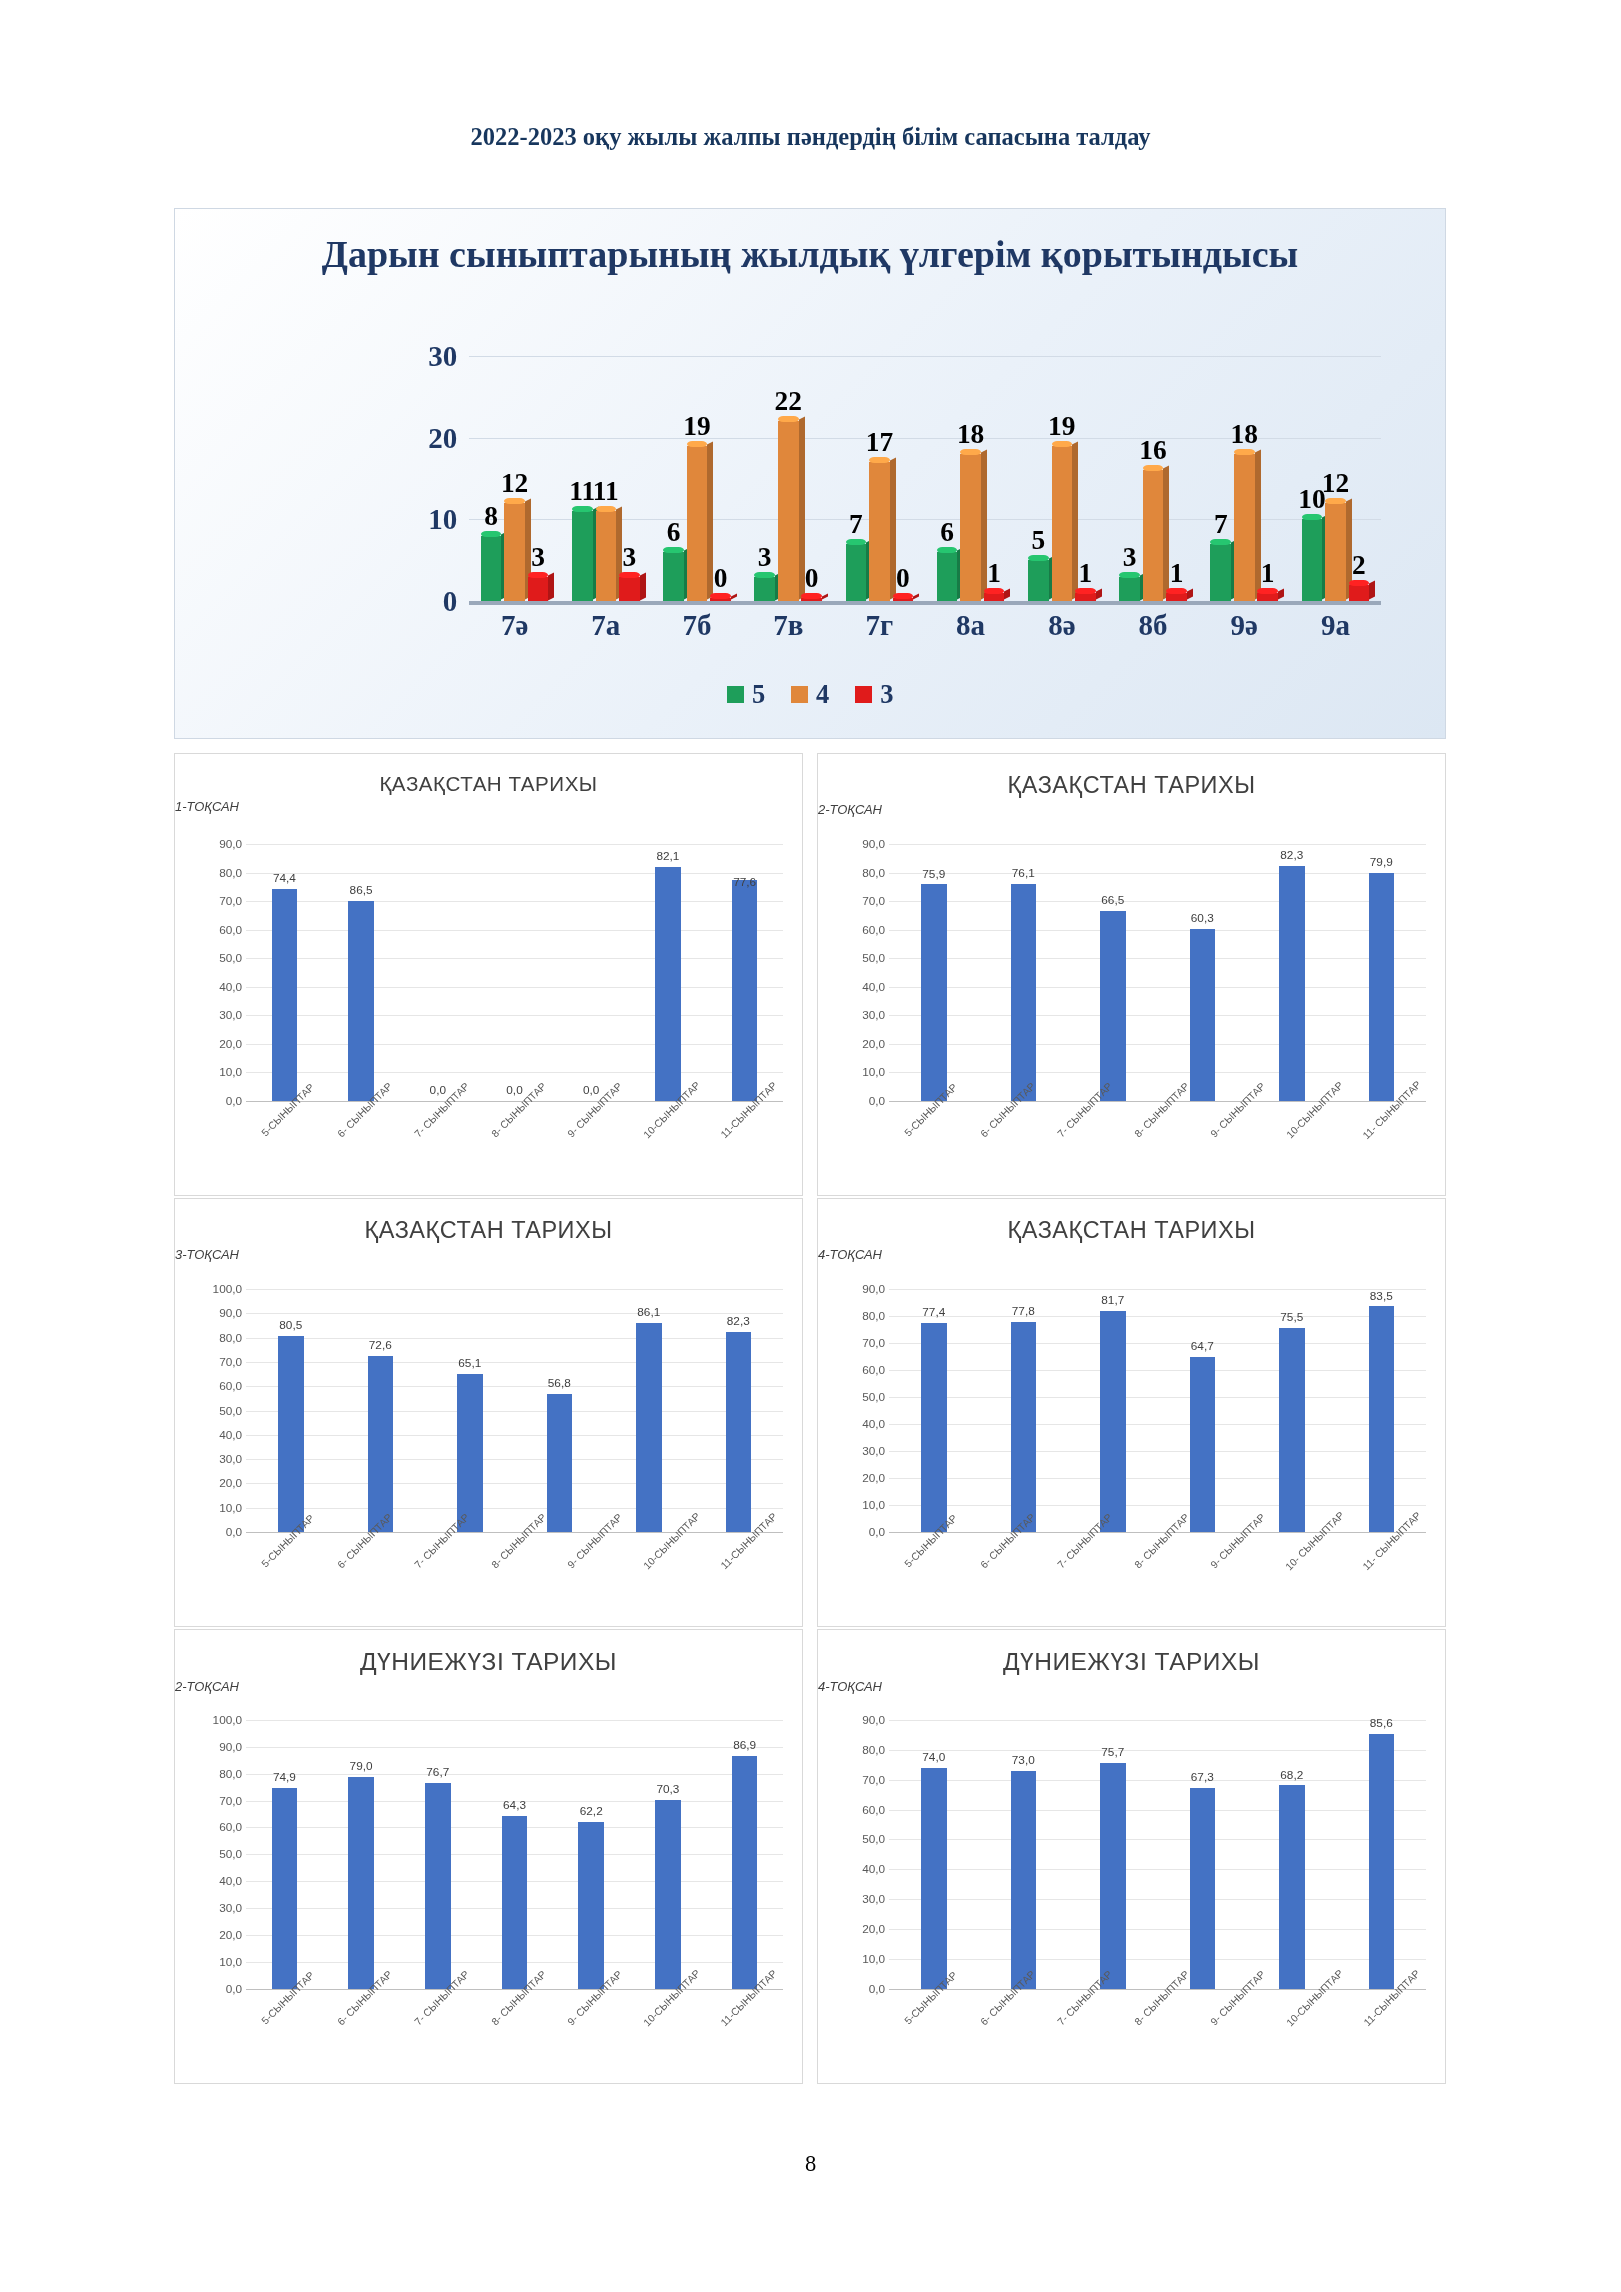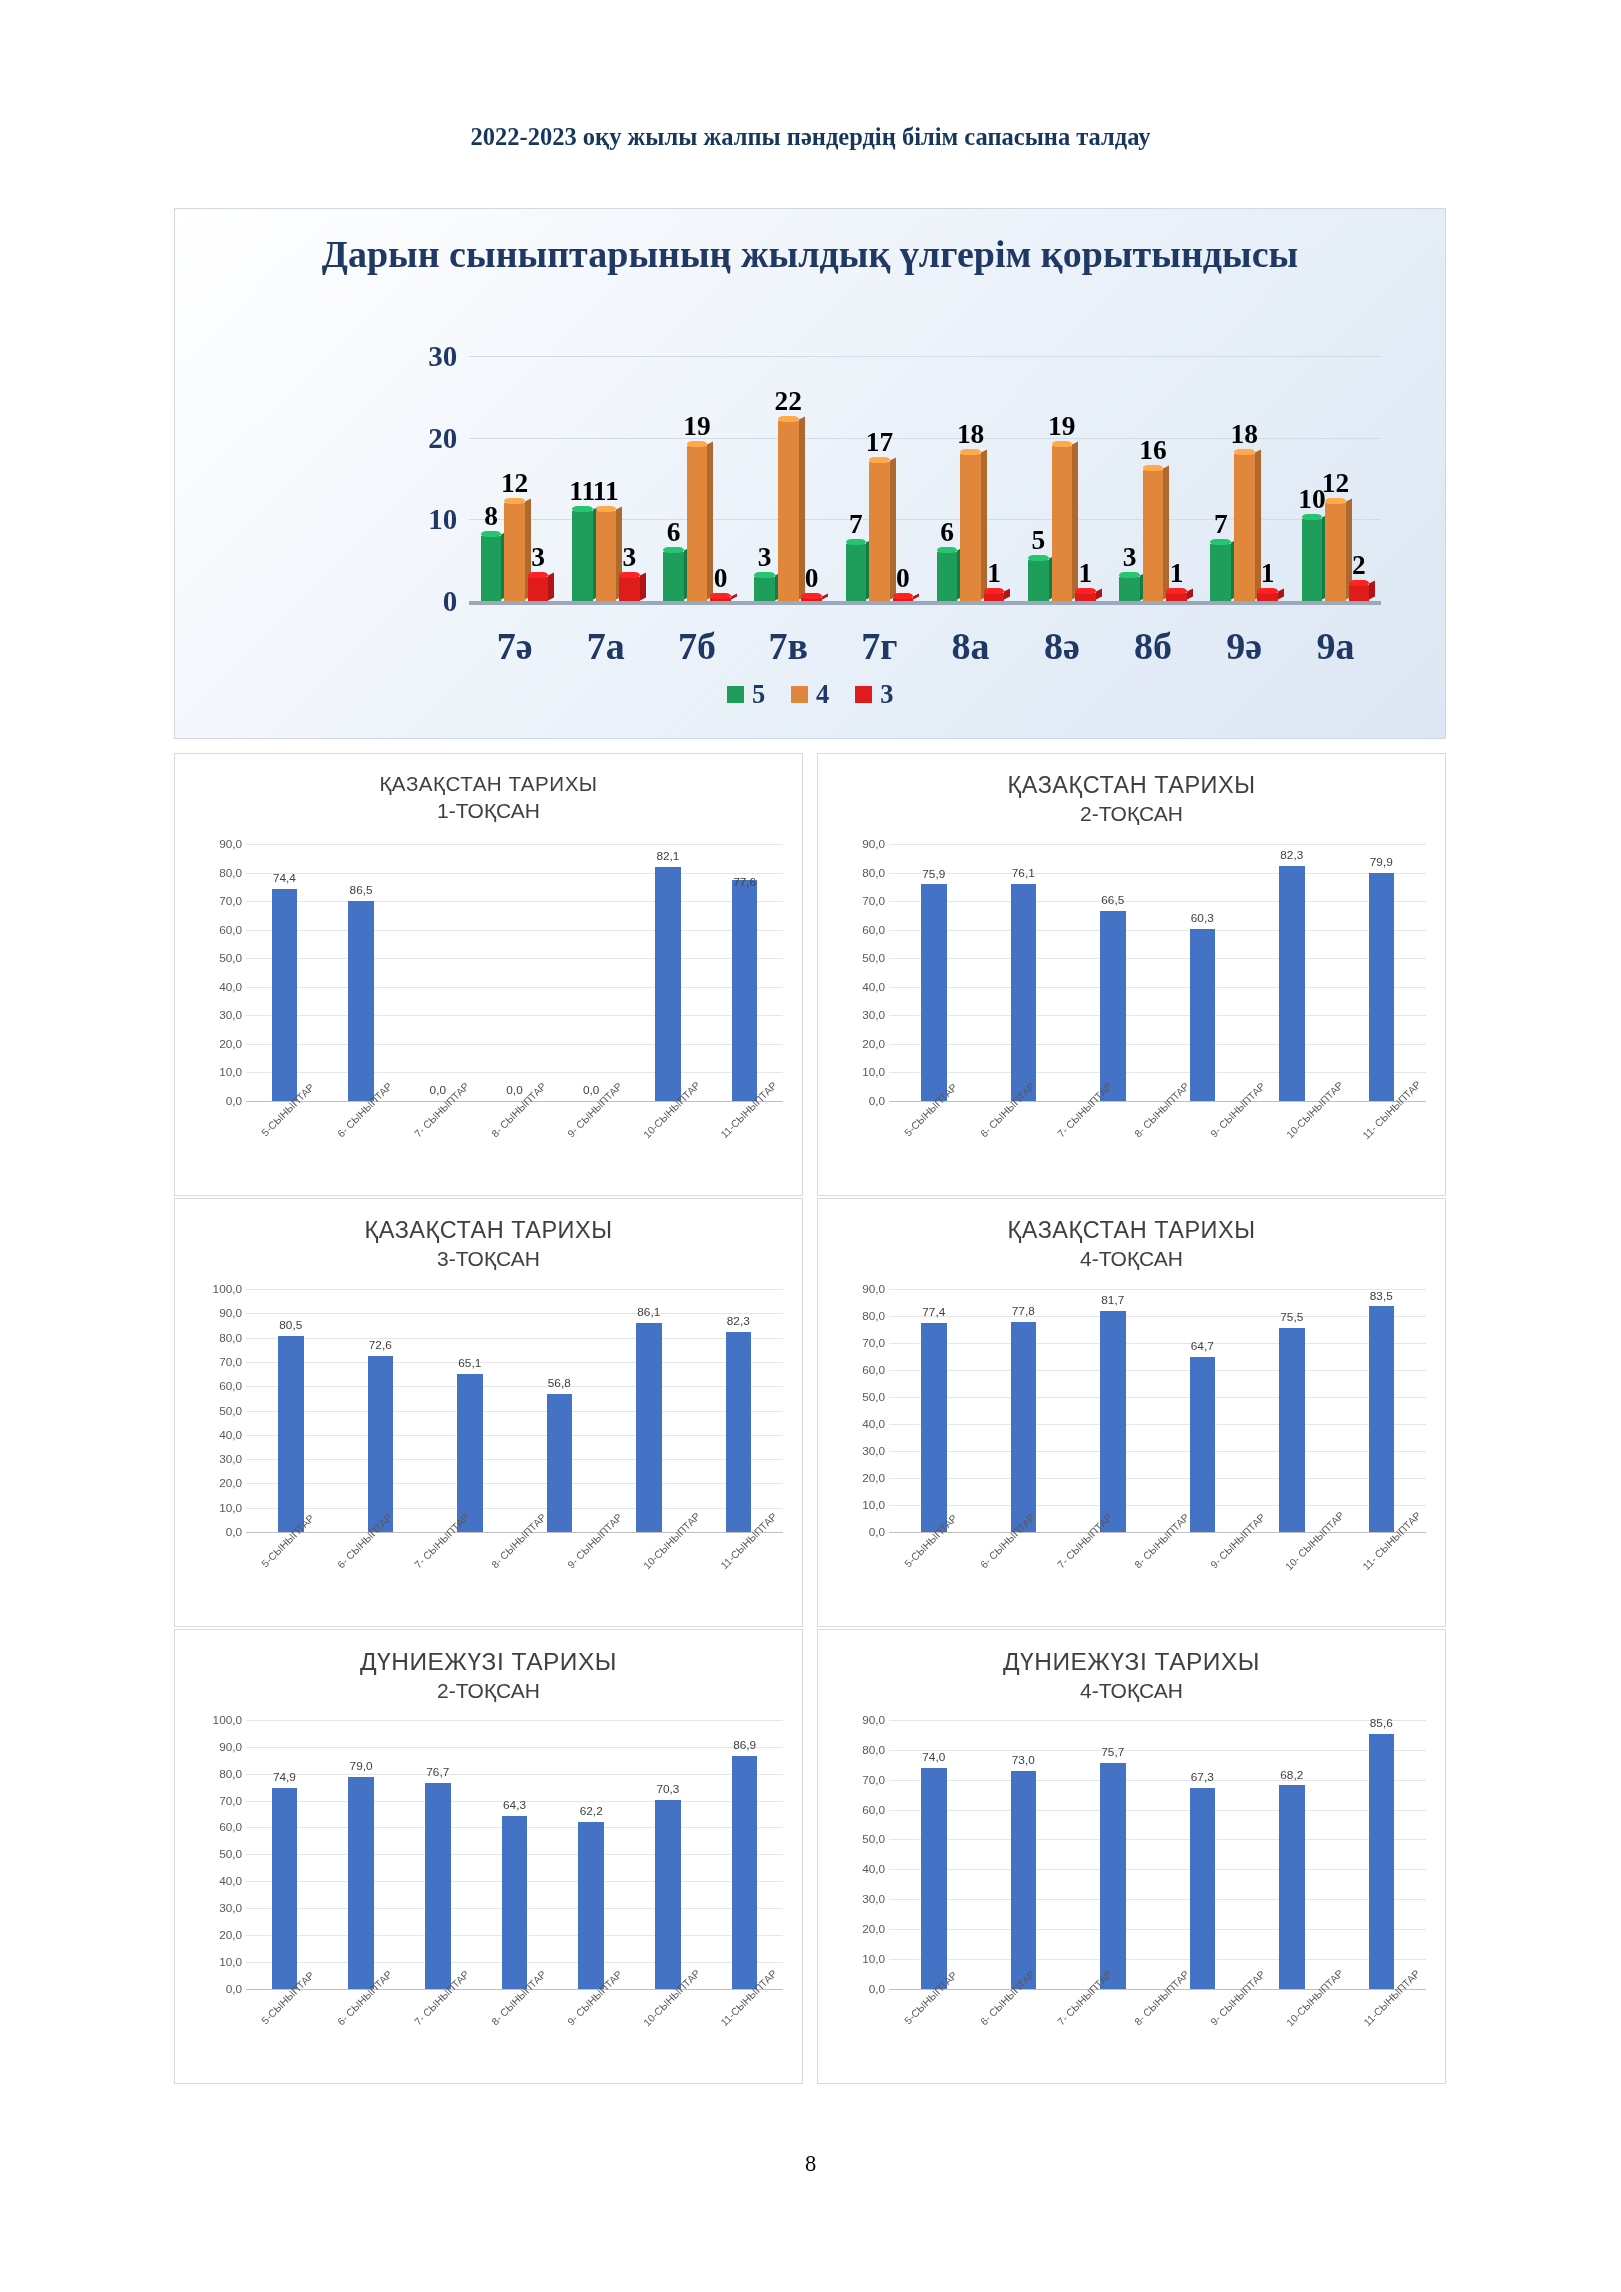--- a/index.html
+++ b/index.html
@@ -34,31 +34,31 @@
   .tc-gridline{position:absolute;left:0;width:100%;height:1px;background:#d2dbe6;}
   .tc-groups{position:absolute;left:294px;top:0;width:912px;height:245px;display:flex;}
   .tc-group{flex:1;position:relative;height:245px;display:flex;align-items:flex-end;justify-content:center;gap:2.9px;}
   .tc-bar{width:20.6px;position:relative;}
   .tc-bar .cap{position:absolute;left:0;top:-4.9px;width:100%;height:5.9px;border-radius:50%/100%;}
   .tc-bar .side{position:absolute;right:-5.9px;top:-2.9px;width:5.9px;height:100%;transform:skewY(-28deg);}
   .tc-bar .lbl{position:absolute;left:50%;transform:translate(-50%,0);top:-35px;
     font-family:"Liberation Serif", serif;font-weight:bold;font-size:27.4px;color:#000;white-space:nowrap;}
   .tc-axis{position:absolute;left:294px;top:245px;width:912px;height:3.9px;background:#9aa8ba;}
   .tc-cats{position:absolute;left:294px;top:253px;width:912px;display:flex;}
-  .tc-cat{flex:1;text-align:center;font-family:"Liberation Serif", serif;font-weight:bold;font-size:38px;color:#1F3864;margin-top:15px;}
+  .tc-cat{flex:1;text-align:center;font-family:"Liberation Serif", serif;font-weight:bold;font-size:29px;color:#1F3864;}
   .tc-legend{position:absolute;left:0;top:470px;width:100%;display:flex;justify-content:center;gap:25.5px;align-items:center;}
   .tc-legend .item{display:flex;align-items:center;gap:7.8px;font-family:"Liberation Serif", serif;font-weight:bold;font-size:26.5px;color:#1F3864;}
   .tc-legend .sw{width:17.6px;height:17.6px;display:inline-block;}
 
   
   .panel{
     position:absolute;background:#ffffff;border:1px solid #d9d9d9;
   }
   .p-title{text-align:center;font-size:20.6px;color:#404040;margin-top:17.6px;letter-spacing:0.5px;}
-  .p-sub{text-align:center;font-size:21px;color:#404040;margin-top:3.9px;}
+  .p-sub{text-align:left;font-size:13px;color:#404040;margin-top:3.9px;font-style:italic;}
   .ax-area{position:absolute;}
   .ytick{position:absolute;right:3.9px;font-size:11.8px;color:#595959;transform:translateY(-50%);white-space:nowrap;}
   .gl{position:absolute;left:0;width:100%;height:1px;background:#e6e6e6;}
   .bars{position:absolute;display:flex;align-items:flex-end;}
   .bcol{flex:1;display:flex;align-items:flex-end;justify-content:center;position:relative;height:100%;}
   .bar{width:25.5px;background:#4472C4;}
   .bval{position:absolute;left:50%;transform:translateX(-50%);font-size:11.8px;color:#404040;white-space:nowrap;}
   .xlabels{position:absolute;display:flex;}
   .xl{flex:1;position:relative;}
   .xl span{

